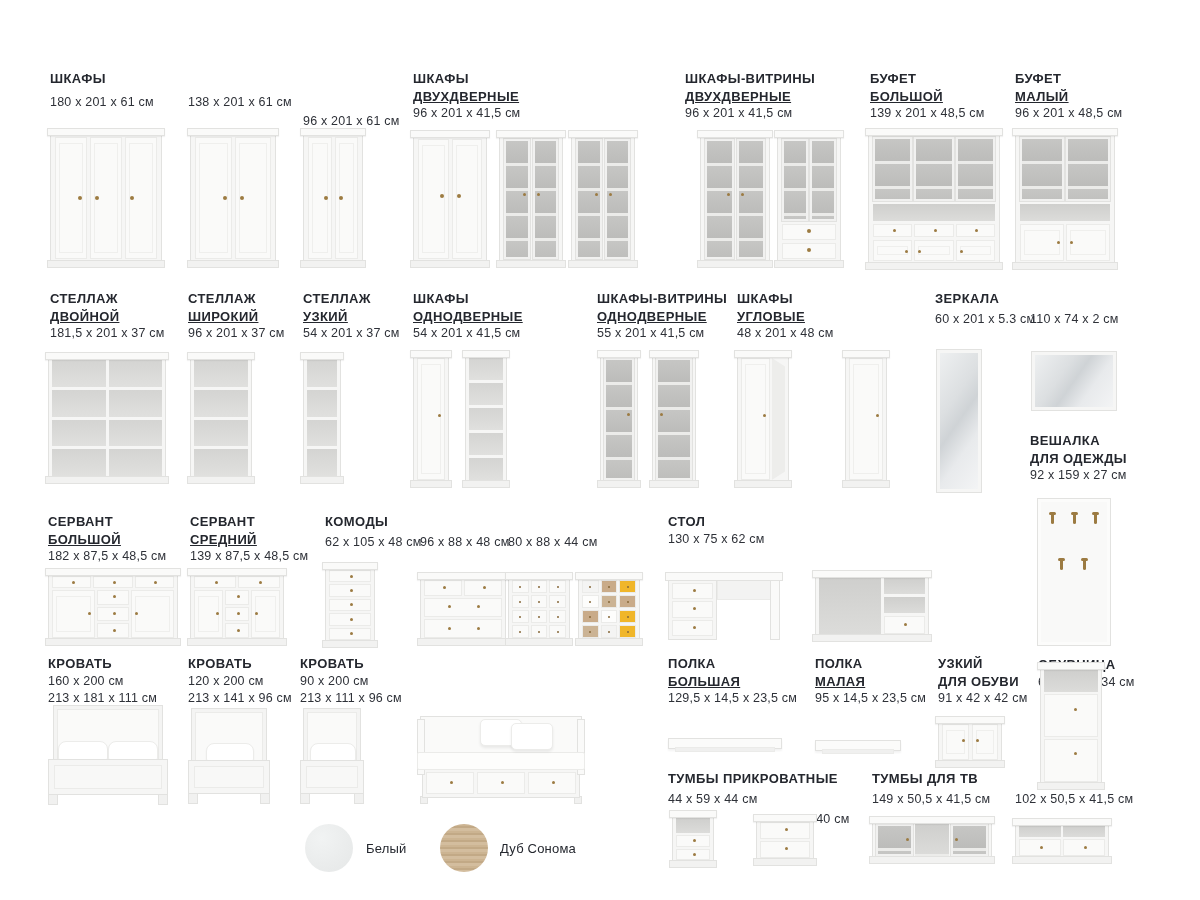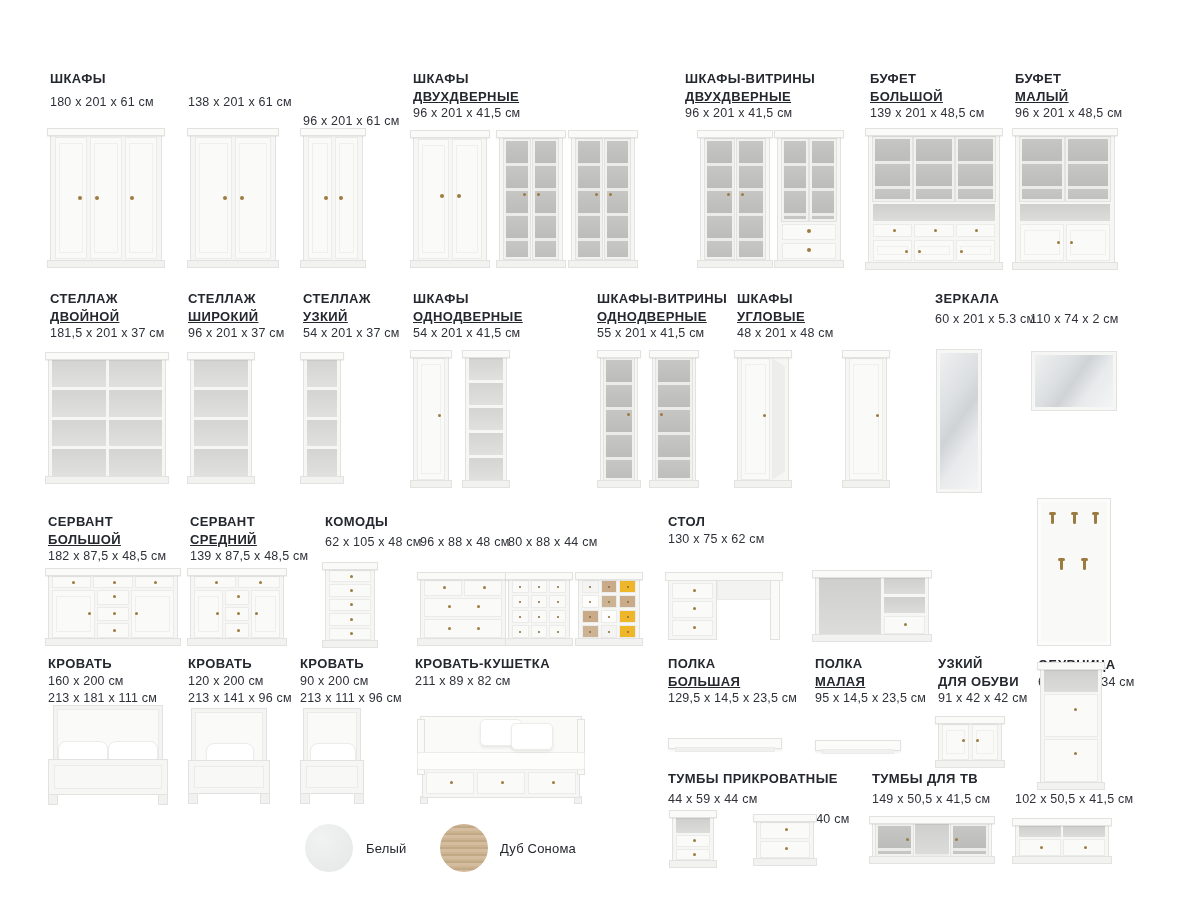--- a/index.html
+++ b/index.html
@@ -317,20 +317,25 @@
     <div class="n">ШКАФЫ</div>
     <div class="n2">УГЛОВЫЕ</div>
     <div class="d">48 x 201 x 48 см</div>
   </div>
   <div class="g" style="left:935px;top:290px;">
     <div class="n">ЗЕРКАЛА</div>
   </div>
   <span class="dd" style="left:935px;top:312px;">60 x 201 x 5.3 см</span>
   <span class="dd" style="left:1030px;top:312px;">110 x 74 x 2 см</span>
 
+  <div class="g" style="left:1030px;top:432px;">
+    <div class="n">ВЕШАЛКА</div>
+    <div class="n">ДЛЯ ОДЕЖДЫ</div>
+    <div class="d">92 x 159 x 27 см</div>
+  </div>
 
   <div class="f" style="left:48px;top:352px;width:118px;height:132px;">
     <div class="cor"></div>
     <div class="bd" style="padding:3px;gap:3px;">
       <div class="shelves">
           <div class="sc"></div>
           <div class="sc"></div>
           <div class="sc"></div>
           <div class="sc"></div>
         </div>
@@ -666,24 +671,20 @@
   <div class="g" style="left:188px;top:655px;">
     <div class="n">КРОВАТЬ</div>
     <div class="d">120 x 200 см</div>
     <div class="d">213 x 141 x 96 см</div>
   </div>
   <div class="g" style="left:300px;top:655px;">
     <div class="n">КРОВАТЬ</div>
     <div class="d">90 x 200 см</div>
     <div class="d">213 x 111 x 96 см</div>
   </div>
-  <div class="g" style="left:415px;top:655px;">
-    <div class="n">КРОВАТЬ-КУШЕТКА</div>
-    <div class="d">211 x 89 x 82 см</div>
-  </div>
   <div class="g" style="left:668px;top:655px;">
     <div class="n">ПОЛКА</div>
     <div class="n2">БОЛЬШАЯ</div>
     <div class="d">129,5 x 14,5 x 23,5 см</div>
   </div>
   <div class="g" style="left:815px;top:655px;">
     <div class="n">ПОЛКА</div>
     <div class="n2">МАЛАЯ</div>
     <div class="d">95 x 14,5 x 23,5 см</div>
   </div>

